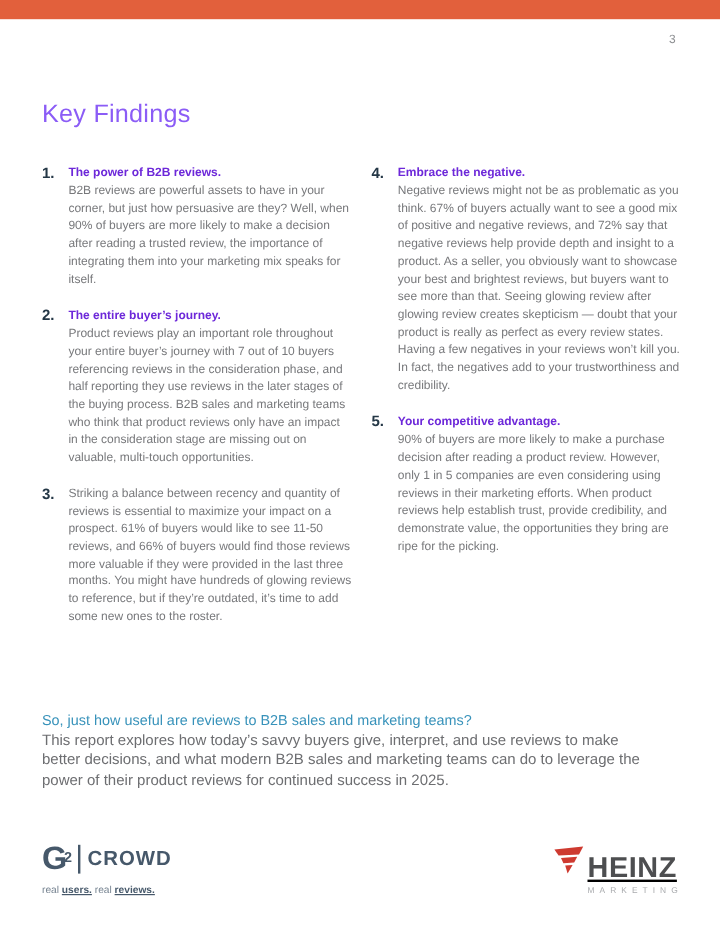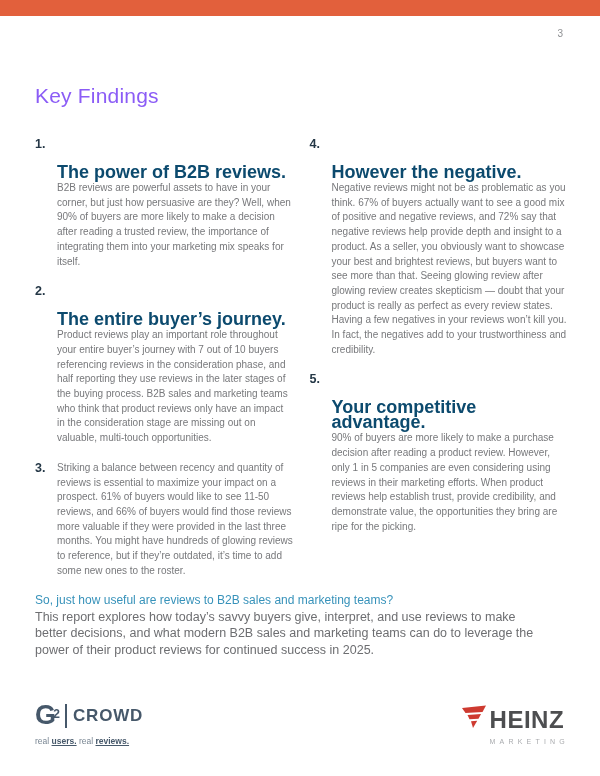--- a/index.html
+++ b/index.html
@@ -31,22 +31,22 @@
   }
   .col { width: 50%; }
   .finding { display: flex; margin-bottom: 15px; }
   .finding-num {
     flex: 0 0 22px;
     font-size: 12.5px; font-weight: bold; color: #243746;
     line-height: 15px;
   }
   .finding-content { flex: 1; }
   .finding-title {
-    font-size: 18px; font-weight: bold; color: #0c4a6e;
-    line-height: 15px; margin-bottom: 1px; margin-top: 28px;
+    font-size: 10px; font-weight: bold; color: #6d28d9;
+    line-height: 15px; margin-bottom: 1px;
   }
   .finding-body {
     font-size: 10px; color: #77787B;
     line-height: 14.7px;
     max-width: 236px;
   }
   .closing {
     position: absolute; top: 592px; left: 35px; width: 530px;
   }
   .closing-question {
@@ -69,21 +69,21 @@
   }
   .g2-divider {
     width: 2px; height: 24px; background: #46586A;
     margin-left: 9px; margin-right: 6px;
   }
   .g2-wordmark { font-size: 17px; font-weight: bold; letter-spacing: 0.8px; }
   .g2-tagline { margin-top: 7px; font-size: 8.5px; color: #46586A; }
   .g2-tagline .light { font-weight: 400; opacity: 0.75; }
   .g2-tagline .bold { font-weight: bold; text-decoration: underline; }
   .heinz-logo { position: absolute; right: 31px; top: 6px; text-align: left; }
-  .heinz-top { display: flex; align-items: center; }
+  .heinz-top { display: flex; align-items: flex-end; text-decoration: underline; }
   .heinz-funnel-icon { margin-right: 3px; margin-bottom: 1px; }
   .heinz-wordmark {
     font-size: 24px; font-weight: bold; color: #4D4E50;
     letter-spacing: 0.5px; line-height: 24px;
   }
   .heinz-subtitle {
     margin-top: 3px; margin-left: 29px;
     font-size: 7px; color: #A9ABAE; letter-spacing: 4.2px;
   }
 </style>
@@ -121,21 +121,21 @@
         <div class="finding-body">Striking a balance between recency and quantity of reviews is essential to maximize your impact on a prospect. 61% of buyers would like to see 11-50 reviews, and 66% of buyers would find those reviews more valuable if they were provided in the last three months. You might have hundreds of glowing reviews to reference, but if they’re outdated, it’s time to add some new ones to the roster.</div>
       </div>
     </div>
 
   </div>
   <div class="col">
 
     <div class="finding">
       <div class="finding-num">4.</div>
       <div class="finding-content">
-        <div class="finding-title">However the negative.</div>
+        <div class="finding-title">Embrace the negative.</div>
         <div class="finding-body">Negative reviews might not be as problematic as you think. 67% of buyers actually want to see a good mix of positive and negative reviews, and 72% say that negative reviews help provide depth and insight to a product. As a seller, you obviously want to showcase your best and brightest reviews, but buyers want to see more than that. Seeing glowing review after glowing review creates skepticism — doubt that your product is really as perfect as every review states. Having a few negatives in your reviews won’t kill you. In fact, the negatives add to your trustworthiness and credibility.</div>
       </div>
     </div>
 
     <div class="finding">
       <div class="finding-num">5.</div>
       <div class="finding-content">
         <div class="finding-title">Your competitive advantage.</div>
         <div class="finding-body">90% of buyers are more likely to make a purchase decision after reading a product review. However, only 1 in 5 companies are even considering using reviews in their marketing efforts. When product reviews help establish trust, provide credibility, and demonstrate value, the opportunities they bring are ripe for the picking.</div>
       </div>

